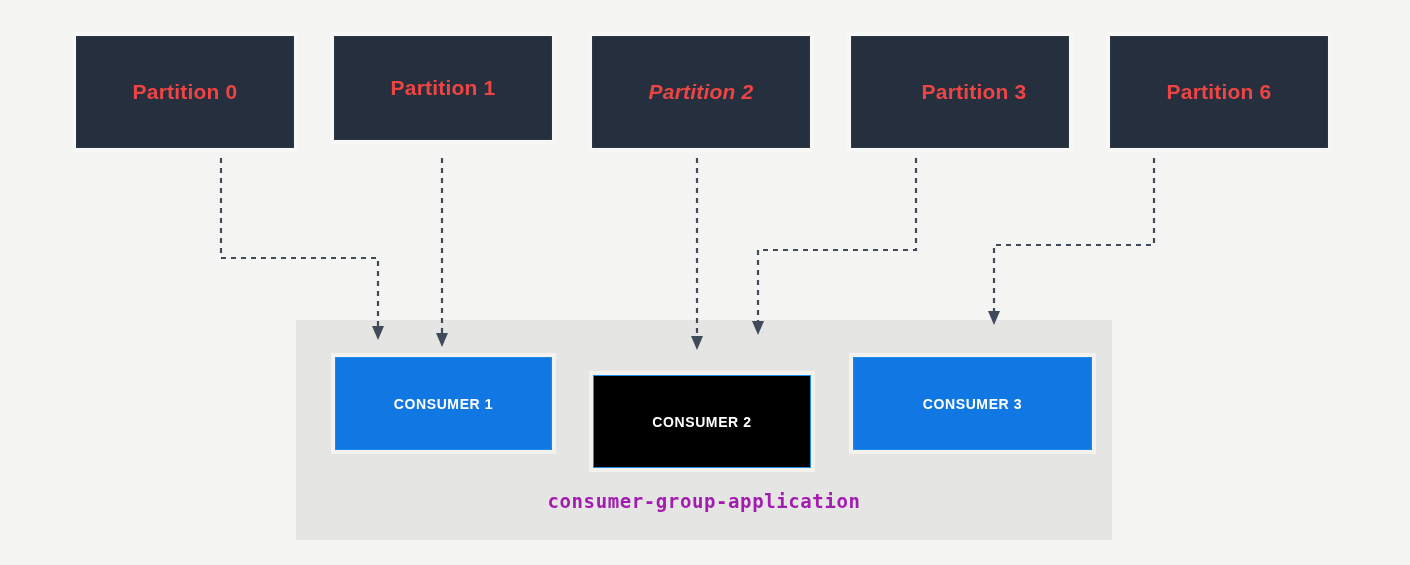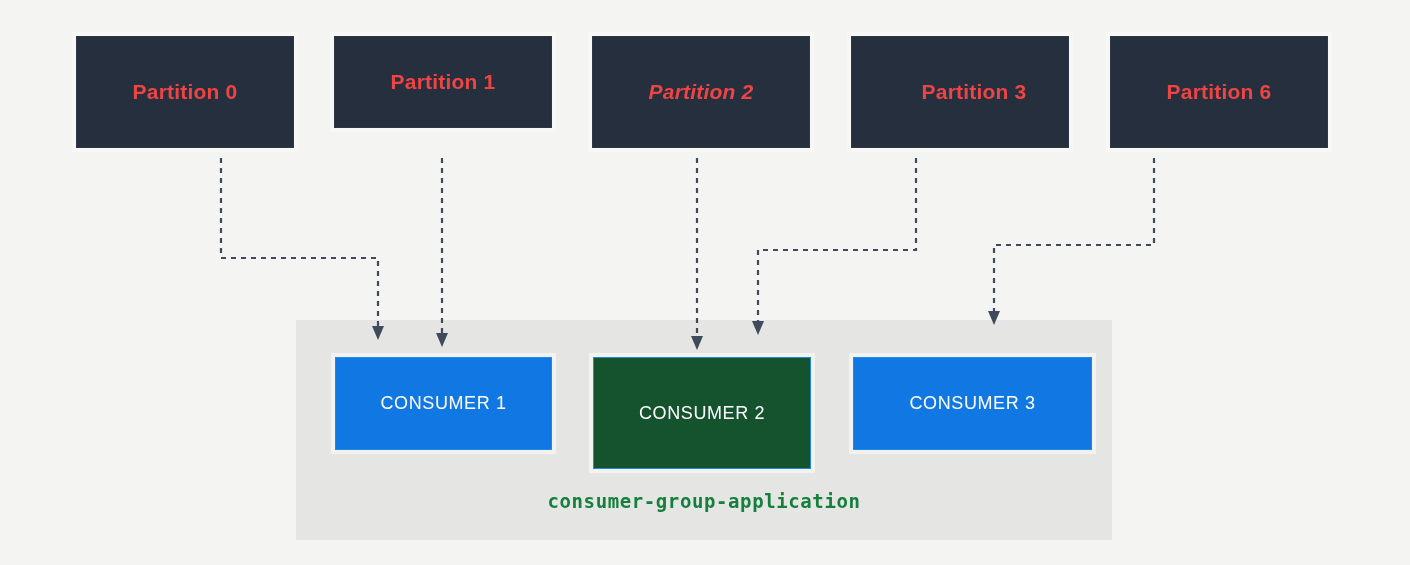--- a/index.html
+++ b/index.html
@@ -46,39 +46,39 @@
   }
   .group-caption {
     position: absolute;
     left: 0;
     right: 0;
     text-align: center;
     font-family: "DejaVu Sans Mono", "Liberation Mono", monospace;
     font-size: 19px;
     font-weight: bold;
     letter-spacing: 0.6px;
-    color: #15803d;
+    color: #a21caf;
     white-space: nowrap;
   }
 
   
   .consumer {
     position: absolute;
     box-sizing: border-box;
     background: #1178e3;
     border: 1px solid #1b8ae8;
     display: flex;
     align-items: center;
     justify-content: center;
     box-shadow: 0 0 0 4px #f3f2ee;
   }
   .consumer-label {
     color: #ffffff;
-    font-size: 18px;
-    font-weight: normal;
+    font-size: 14px;
+    font-weight: bold;
     letter-spacing: 0.6px;
     white-space: nowrap;
     text-align: center;
   }
 
   
   #connectors {
     position: absolute;
     left: 0;
     top: 0;
@@ -102,37 +102,37 @@
 
 <div id="stage">
 
   <div id="consumer-group" style="left: 296px; top: 320px; width: 816px; height: 220px; background: rgb(229, 230, 227);">
     <div class="group-caption" style="top: 170px;">consumer-group-application</div>
   </div>
 
   <div class="partition" style="left: 76px; top: 36px; width: 218px; height: 112px; background: rgb(37, 47, 61);">
     <span class="partition-label">Partition 0</span>
   </div>
-  <div class="partition" style="left: 334px; top: 36px; width: 218px; height: 92px; background: rgb(37, 47, 61);">
+  <div class="partition" style="left: 334px; top: 36px; width: 218px; height: 104px; background: rgb(37, 47, 61);">
     <span class="partition-label">Partition 1</span>
   </div>
   <div class="partition" style="left: 592px; top: 36px; width: 218px; height: 112px; background: rgb(37, 47, 61); font-style: italic;">
     <span class="partition-label">Partition 2</span>
   </div>
   <div class="partition" style="left: 851px; top: 36px; width: 218px; height: 112px; background: rgb(37, 47, 61); padding-left: 28px;">
     <span class="partition-label">Partition 3</span>
   </div>
   <div class="partition" style="left: 1110px; top: 36px; width: 218px; height: 112px; background: rgb(37, 47, 61);">
     <span class="partition-label">Partition 6</span>
   </div>
 
   <div class="consumer" style="left: 335px; top: 357px; width: 217px; height: 93px; background: rgb(17, 120, 227);">
     <span class="consumer-label">CONSUMER 1</span>
   </div>
-  <div class="consumer" style="left: 593px; top: 357px; width: 218px; height: 112px; background: #14532d;">
+  <div class="consumer" style="left: 593px; top: 375px; width: 218px; height: 93px; background: #000000;">
     <span class="consumer-label">CONSUMER 2</span>
   </div>
   <div class="consumer" style="left: 853px; top: 357px; width: 239px; height: 93px; background: rgb(17, 120, 227);">
     <span class="consumer-label">CONSUMER 3</span>
   </div>
 
   <svg id="connectors" viewBox="0 0 1410 565">
       <g>
         <path class="conn-path" d="M 221 158 L 221 258 L 378 258 L 378 327" stroke="#3f4b5b"></path>
         <polygon class="conn-head" points="378,340 372,326 384,326" fill="#3f4b5b"></polygon>

